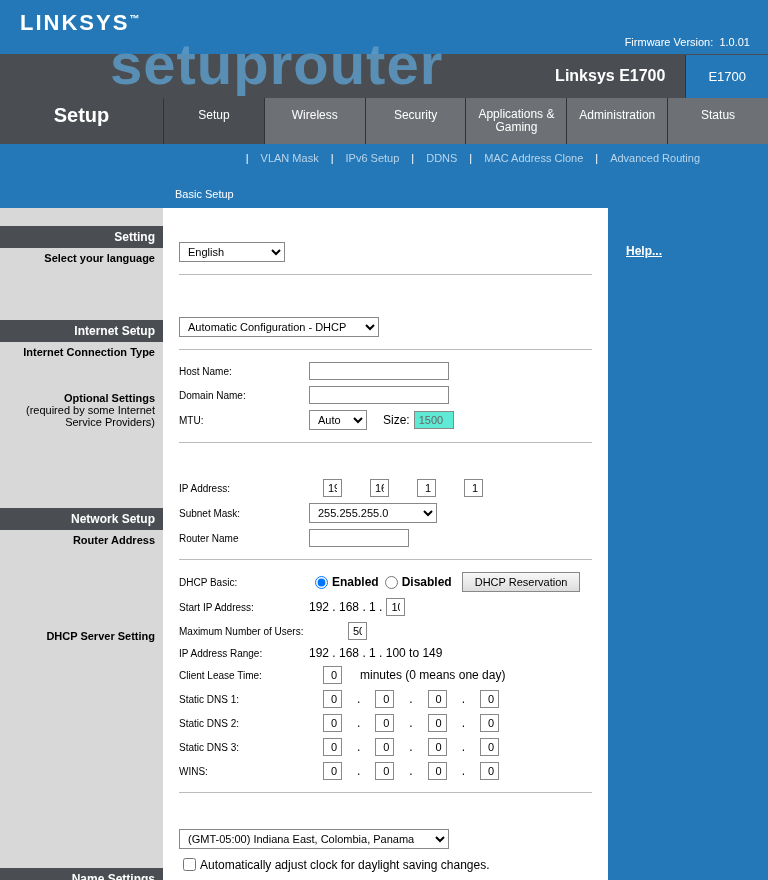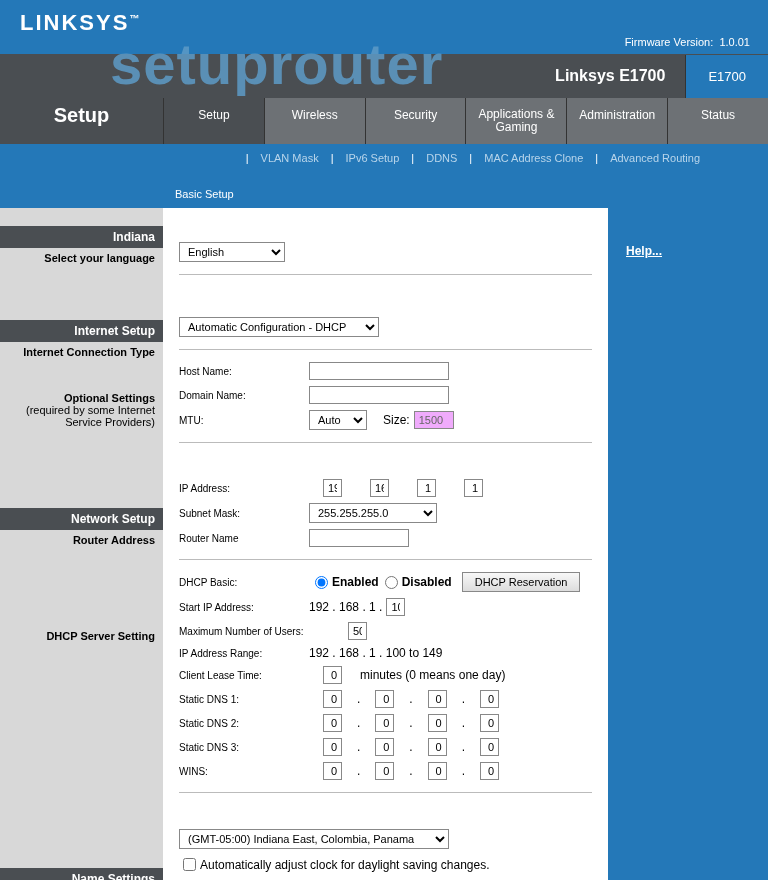--- a/index.html
+++ b/index.html
@@ -33,21 +33,21 @@
 .form-row { display: flex; align-items: center; margin: 6px 0; }
 .form-label { width: 130px; font-size: 10px; }
 select, input[type="text"] { border: 1px solid #888; font-size: 11px; padding: 2px 4px; background: #fff; }
 select { cursor: pointer; }
 .hr { border: none; border-top: 1px solid #bbb; margin: 12px 0; }
 .ip-part { width: 19px; text-align: right; margin: 0 14px; }
 .ip-dot { margin: 0 1px; }
 .btn { background: linear-gradient(#f8f8f8, #ddd); border: 1px solid #888; padding: 3px 12px; font-size: 11px; cursor: pointer; }
 input[type="radio"] { margin: 0 4px 0 6px; cursor: pointer; }
 input[type="checkbox"] { margin-right: 4px; cursor: pointer; }
-input[readonly] { background: #f0abfc; color: #666; }
+input[readonly] { background: #5eead4; color: #666; }
 </style>
 </head>
 <body>
 
 <div class="header-top">
   <span class="logo"><span>LINKSYS</span><span class="trademark">™</span></span>
   <span class="firmware"><span>Firmware Version:</span> &nbsp;<span>1.0.01</span></span>
 </div>
 
 <span class="watermark">setuprouter</span>
@@ -79,21 +79,21 @@
   <span class="subnav-item">DDNS</span>
   <span class="subnav-sep">|</span>
   <span class="subnav-item">MAC Address Clone</span>
   <span class="subnav-sep">|</span>
   <span class="subnav-item">Advanced Routing</span>
 </div>
 
 <div class="content-wrap">
   <div class="left-col">
     <div class="left-spacer" style="height:18px;"></div>
-    <div class="left-label">Indiana</div>
+    <div class="left-label">Setting</div>
     <div class="left-sublabel">Select your language</div>
     <div class="left-spacer" style="height:52px;"></div>
     <div class="left-label">Internet Setup</div>
     <div class="left-sublabel">Internet Connection Type</div>
     <div class="left-spacer" style="height:26px;"></div>
     <div class="left-sublabel" style="font-weight:bold;">
       <span>Optional Settings</span><br>
       <span style="font-weight:normal;">(required by some Internet Service Providers)</span>
     </div>
     <div class="left-spacer" style="height:76px;"></div>

